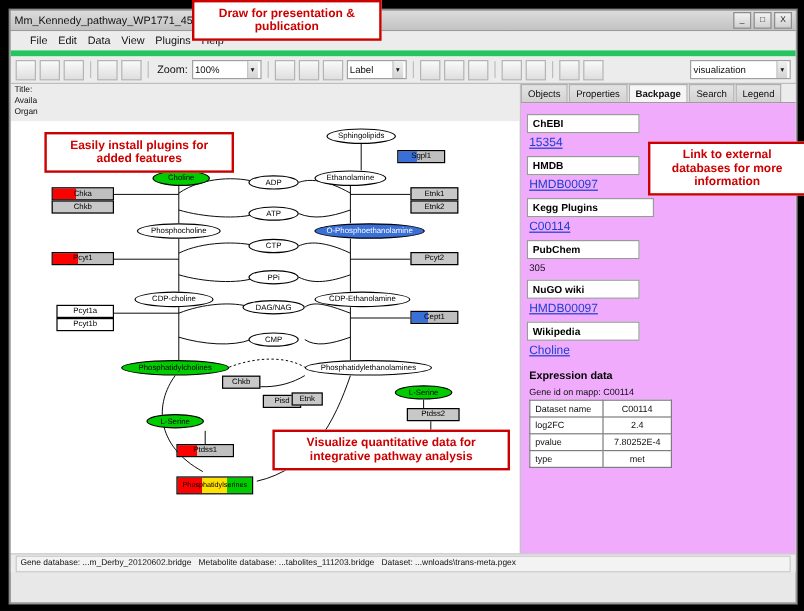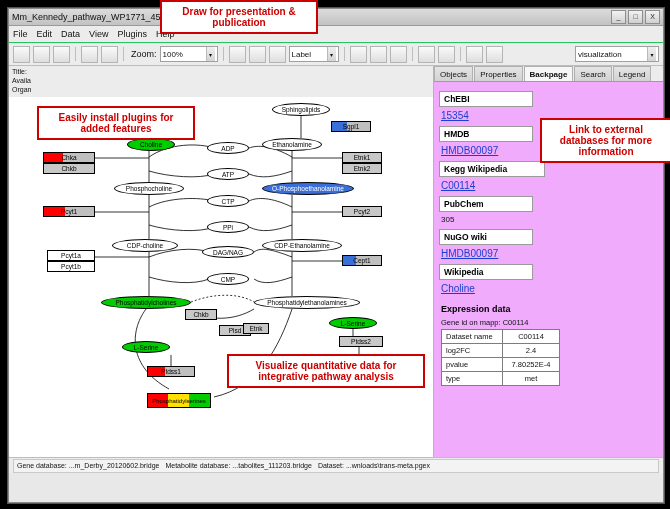--- a/index.html
+++ b/index.html
@@ -6,21 +6,21 @@
   body{width:670px;height:509px;overflow:hidden;font-family:"Liberation Sans",sans-serif;}
   #app{position:absolute;left:8px;top:8px;width:654px;height:493px;background:#e8e8e8;border:1px solid #888;box-shadow:0 0 0 1px #555;}
 
   
   .titlebar{height:16px;background:linear-gradient(#dcdcdc,#c2c2c2);border-bottom:1px solid #9a9a9a;display:flex;align-items:center;padding:0 3px;}
   .titlebar .tt{font-size:9px;color:#111;white-space:nowrap;overflow:hidden;}
   .winbtns{margin-left:auto;display:flex;gap:2px;}
   .winbtn{width:13px;height:12px;border:1px solid #8d8d8d;background:linear-gradient(#f2f2f2,#d0d0d0);font-size:7px;line-height:11px;text-align:center;color:#222;}
 
   
-  .menubar{height:16px;background:#ececec;border-bottom:1px solid #22c55e;display:flex;align-items:center;padding:0 4px;gap:9px;}
+  .menubar{height:16px;background:#ececec;border-bottom:5px solid #22c55e;display:flex;align-items:center;padding:0 16px;gap:9px;}
   .menubar span{font-size:9px;color:#111;}
 
   
   .toolbar{height:22px;background:#ececec;border-bottom:1px solid #bdbdbd;display:flex;align-items:center;padding:0 4px;gap:3px;position:relative;}
   .tbtn{width:15px;height:15px;border:1px solid #b4b4b4;background:linear-gradient(#fafafa,#dedede);}
   .tsep{width:1px;height:14px;background:#bdbdbd;margin:0 2px;}
   .zoomlbl{font-size:9px;color:#111;margin-left:2px;}
   .combo{height:14px;border:1px solid #a0a0a0;background:#fff;font-size:8px;color:#111;display:flex;align-items:center;padding:0 2px;}
   .combo .arw{margin-left:auto;width:8px;height:100%;background:linear-gradient(#f0f0f0,#d4d4d4);border-left:1px solid #b9b9b9;display:flex;align-items:center;justify-content:center;font-size:6px;}
   .rightcombo{position:absolute;right:4px;width:78px;}
@@ -228,21 +228,21 @@
         <div class="tab">Legend</div>
       </div>
 
       <div class="rcontent">
         <div class="secbox">ChEBI</div>
         <a class="link" href="#">15354</a>
 
         <div class="secbox">HMDB</div>
         <a class="link" href="#">HMDB00097</a>
 
-        <div class="secbox" style="width:96px">Kegg Wikipedia</div>
+        <div class="secbox" style="width:96px">Kegg Plugins</div>
         <a class="link" href="#">C00114</a>
 
         <div class="secbox">PubChem</div>
         <span class="plain">305</span>
 
         <div class="secbox">NuGO wiki</div>
         <a class="link" href="#">HMDB00097</a>
 
         <div class="secbox">Wikipedia</div>
         <a class="link" href="#">Choline</a>

